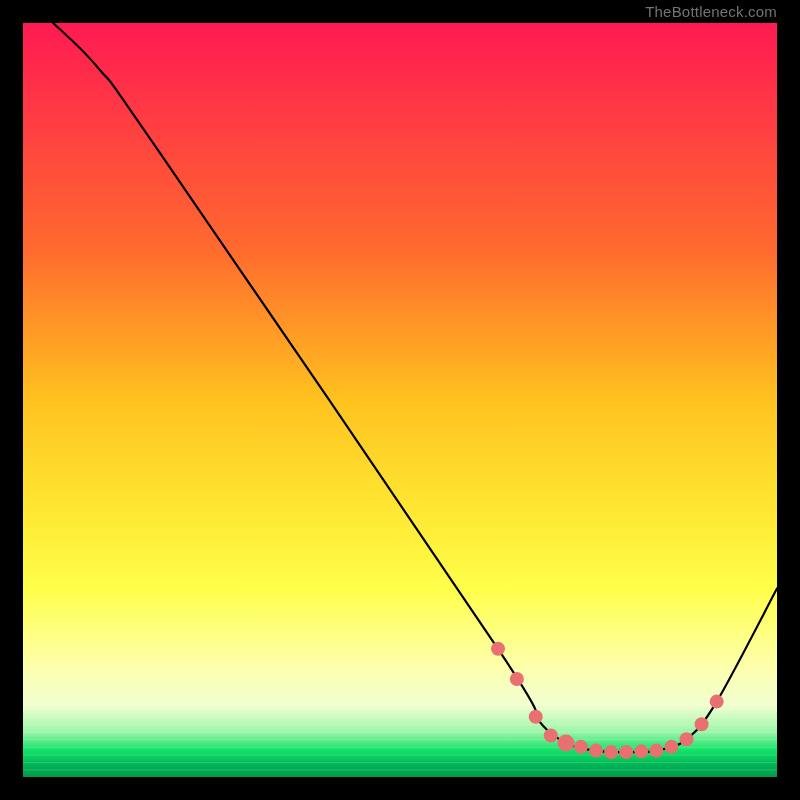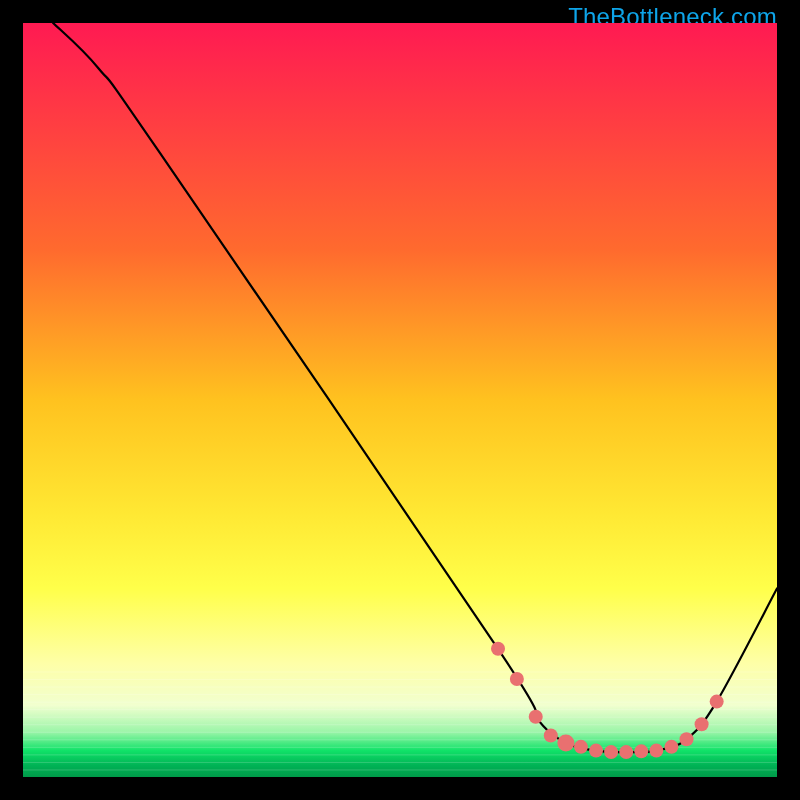--- a/index.html
+++ b/index.html
@@ -1,19 +1,19 @@
 <!DOCTYPE html>
 <html><head>
 <meta charset="utf-8">
 <style>
   html,body{margin:0;padding:0;background:#000;width:800px;height:800px;overflow:hidden;font-family:Arial,Helvetica,sans-serif}
   .frame{position:absolute;left:0;top:0;width:800px;height:800px;background:#000}
   .plot{position:absolute;left:23px;top:23px;width:754px;height:754px;overflow:hidden}
   svg{display:block}
-  .watermark{position:absolute;top:3px;right:23px;color:#0ea5e9;font-size:24px;font-weight:400;letter-spacing:0.2px}
+  .watermark{position:absolute;top:3px;right:23px;color:#737373;font-size:15px;font-weight:400;letter-spacing:0.2px}
 </style>
 </head>
 <body>
 
 <div class="frame">
   <div class="watermark">TheBottleneck.com</div>
   <div class="plot">
     <svg id="svg" width="754" height="754" viewBox="0 0 754 754">
         <defs>
           <linearGradient id="bg" x1="0" y1="0" x2="0" y2="1">

